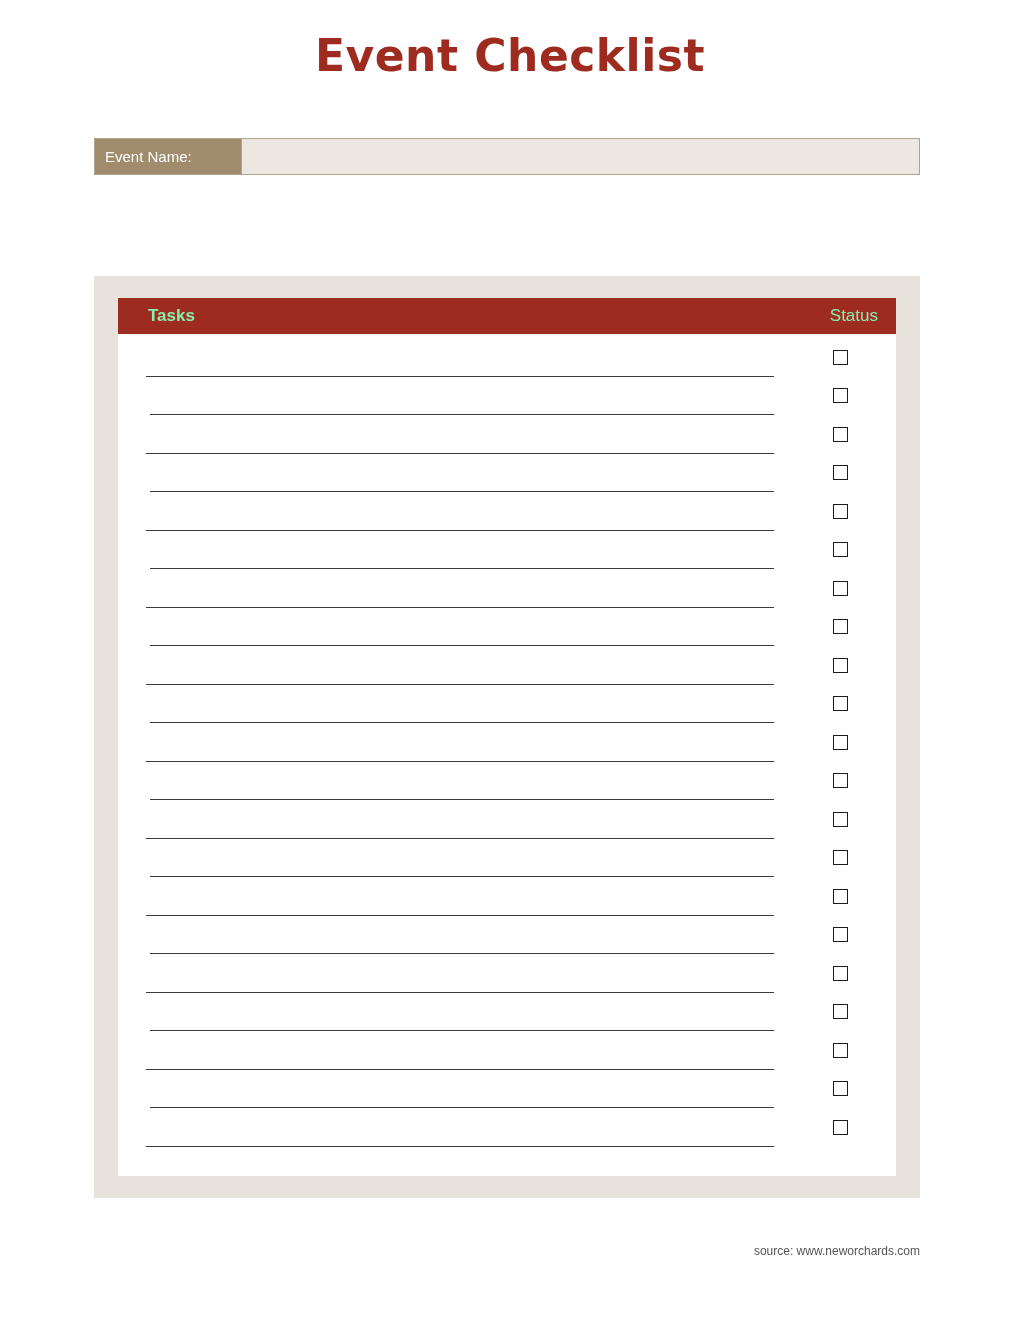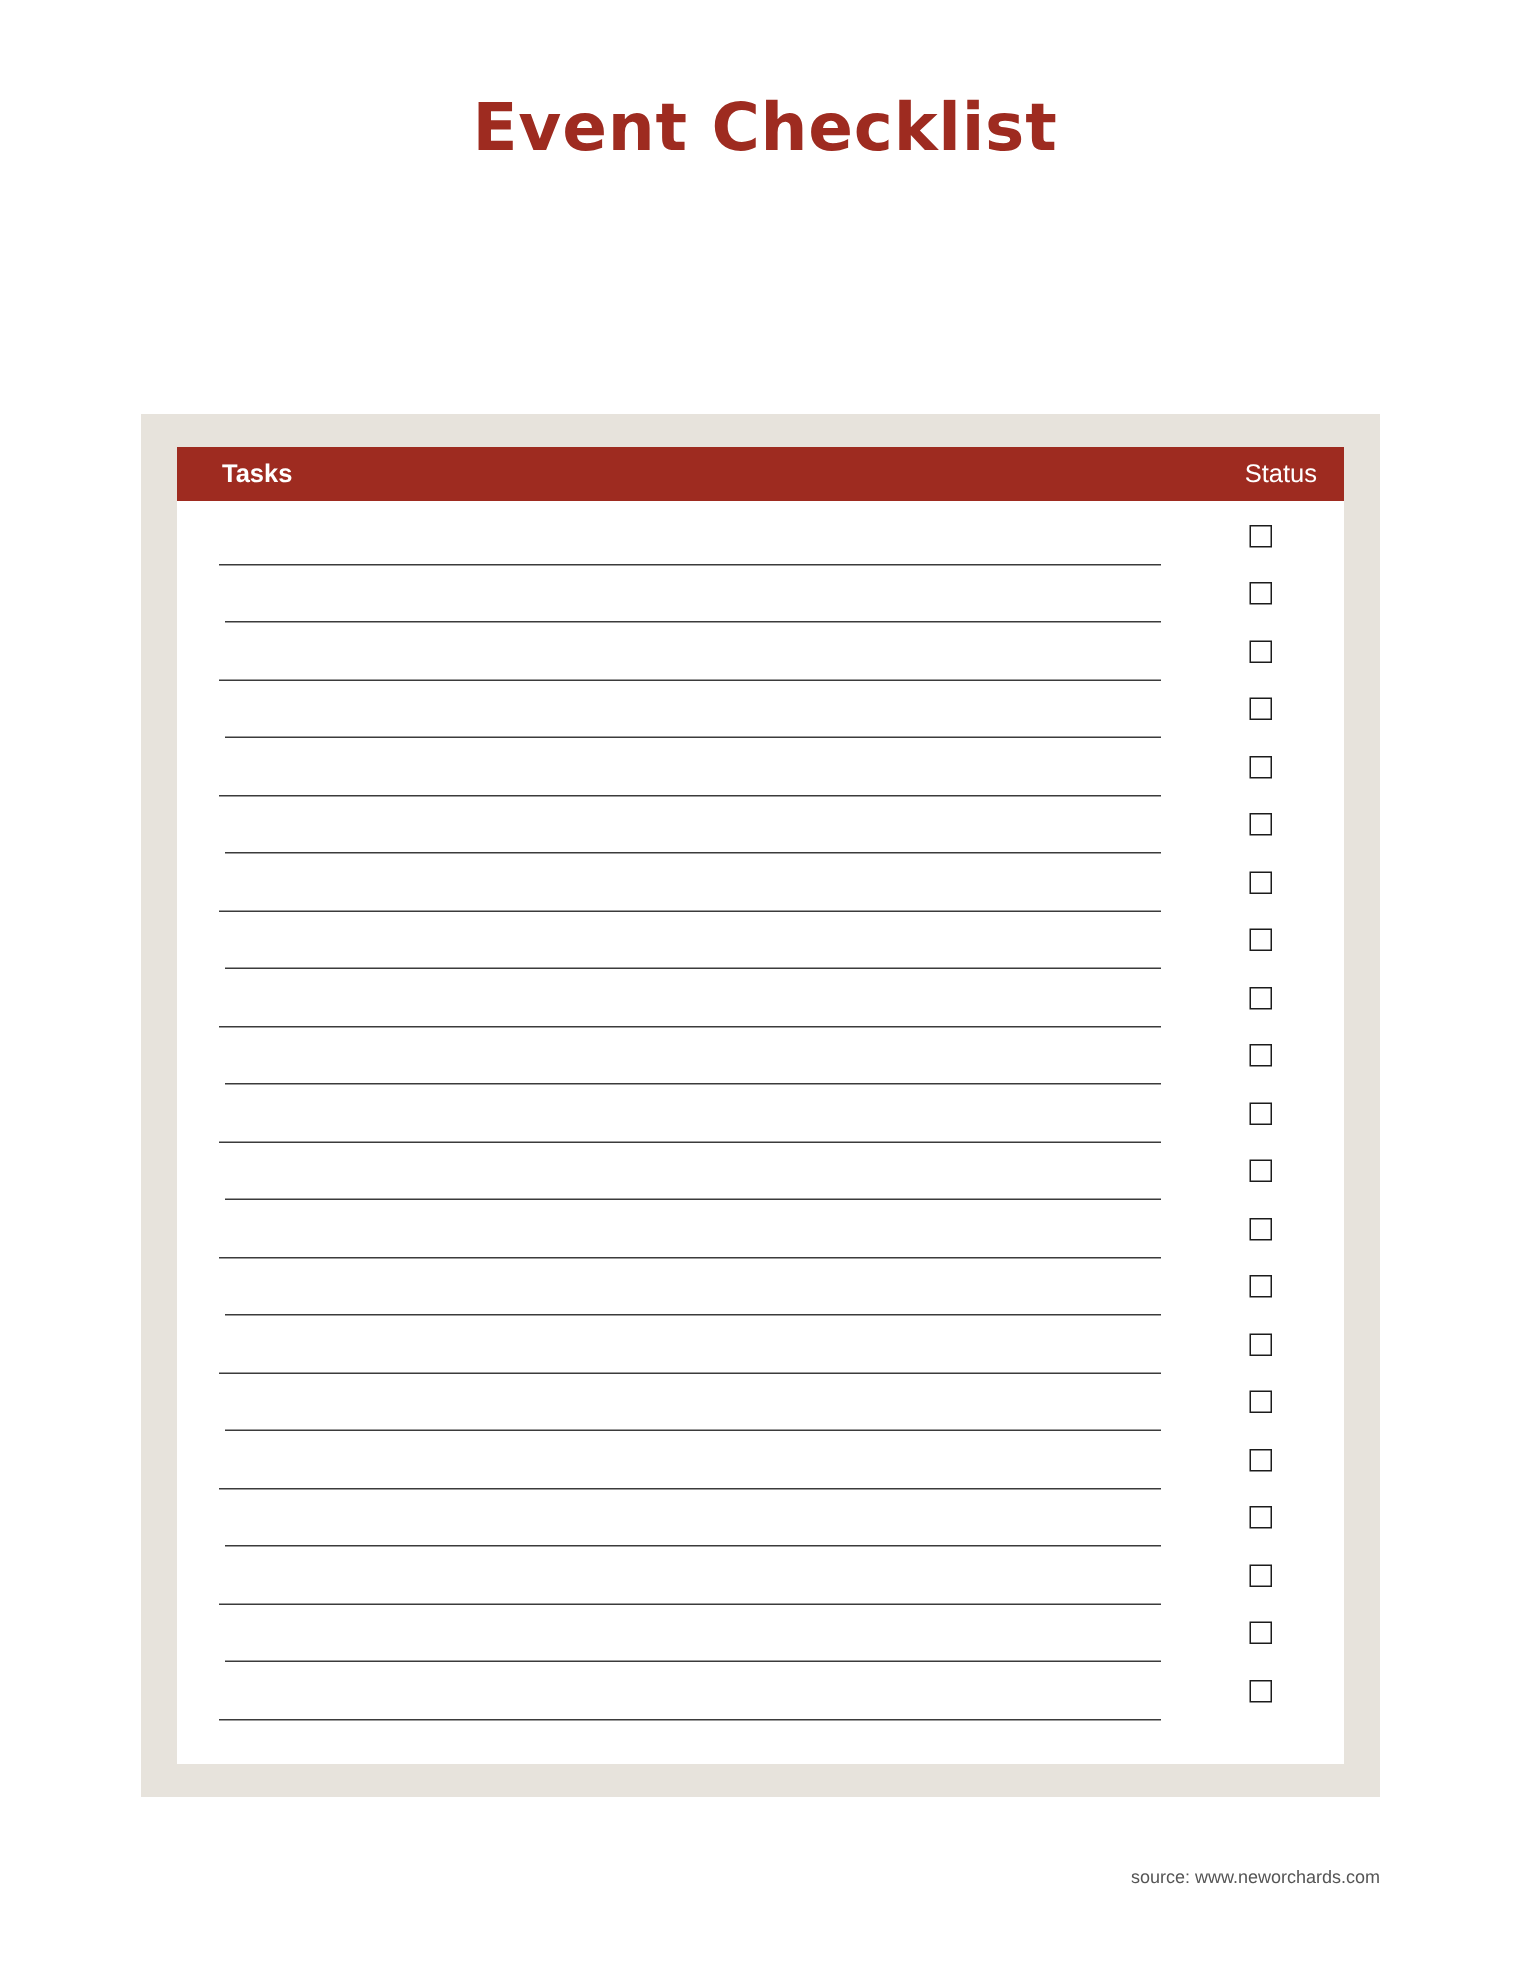--- a/index.html
+++ b/index.html
@@ -25,21 +25,21 @@
 
   
   .title {
     text-align: center;
     font-family: "DejaVu Sans", sans-serif;
     font-size: 44px;
     font-weight: bold;
     color: #9e2b20;
     letter-spacing: 0.5px;
     margin: 0;
-    padding-top: 62px;
+    padding-top: 32px;
     line-height: 1.1;
   }
 
   
   .info-table {
     position: absolute;
     left: 94px;
     top: 138px;
     width: 826px;
     border-collapse: collapse;
@@ -82,21 +82,21 @@
     height: 878px;
     background: #ffffff;
     box-sizing: border-box;
   }
 
   
   .list-header {
     position: relative;
     height: 36px;
     background: #9e2b20;
-    color: #ffffff;
+    color: #86efac;
     display: flex;
     align-items: center;
     justify-content: space-between;
     box-sizing: border-box;
     padding: 0 18px 0 30px;
   }
   .list-header .col-tasks {
     font-size: 17px;
     font-weight: bold;
   }
@@ -163,20 +163,24 @@
 </style>
 </head>
 <body>
 
 <div class="page">
 
   <h1 class="title">Event Checklist</h1>
 
   <table class="info-table">
     <tbody>
+      <tr>
+        <td class="info-label">Event Name:</td>
+        <td class="info-value"></td>
+      </tr>
     </tbody>
   </table>
 
   <div class="panel">
     <div class="panel-inner">
 
       <div class="list-header">
         <span class="col-tasks">Tasks</span>
         <span class="col-status">Status</span>
       </div>

